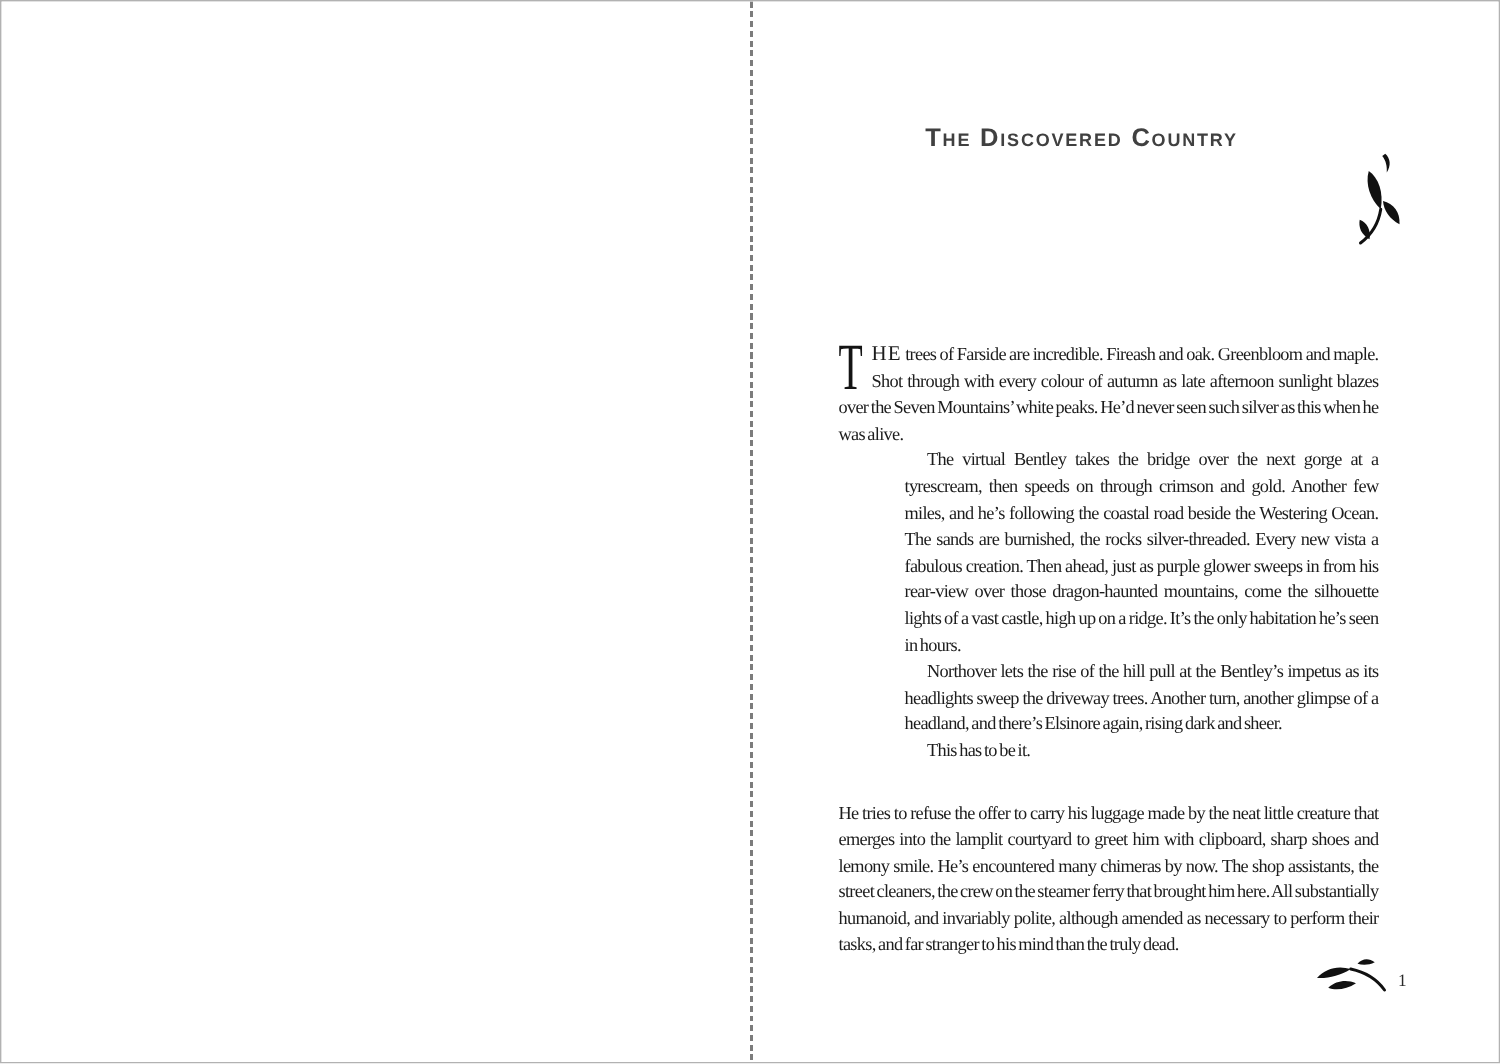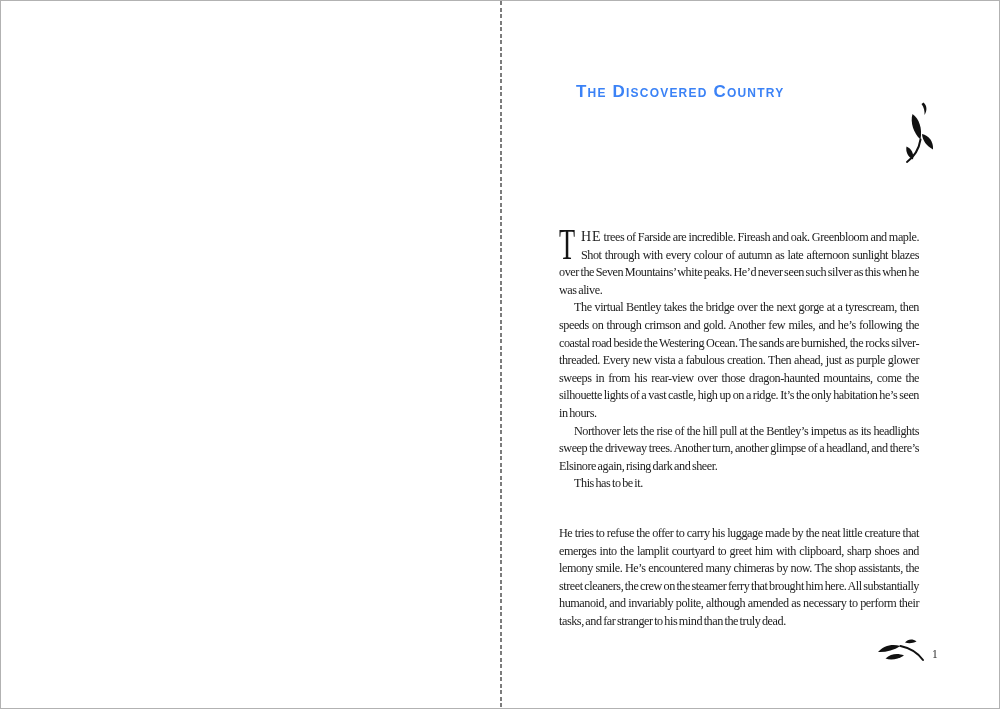--- a/index.html
+++ b/index.html
@@ -14,39 +14,39 @@
     color:#1c1c1c;
   }
   .page{position:absolute;top:0;height:100%;background:#ffffff;}
   .page.left{left:0;width:499px;}
   .page.right{left:501px;width:499px;}
   .fold-divider{
     position:absolute;left:499px;top:0;height:709px;width:2px;
     background:repeating-linear-gradient(to bottom,#7c7c7c 0px,#7c7c7c 4px,transparent 4px,transparent 6.5px);
   }
   .chapter-title{
-    position:absolute;left:575px;top:81px;width:360px;margin:0;
-    text-align:left;
+    position:absolute;left:540px;top:81px;width:360px;margin:0;
+    text-align:center;
     font-family:"Liberation Sans", sans-serif;
     font-variant:small-caps;
     font-size:17px;font-weight:600;
     letter-spacing:1.2px;
-    color:#3b82f6;
+    color:#404040;
     line-height:20px;
   }
   .header-ornament{position:absolute;left:899px;top:100px;}
   .body-text{
     position:absolute;left:558px;top:227px;width:360px;
     font-size:12.2px;line-height:17.6px;
     letter-spacing:-0.45px;word-spacing:-1px;
     text-align:justify;
   }
   .body-text p{margin:0;}
-  .body-text p.indent{text-indent:15px;}
-  .body-text p.section-start{margin-top:32px;}
+  .body-text p.indent{text-indent:15px;margin-left:44px;}
+  .body-text p.section-start{margin-top:24px;}
   .dropcap{
     float:left;display:block;
     font-size:44px;line-height:32px;height:32px;width:17px;
     margin:1px 5px 0 0;
     transform:scaleX(0.6);transform-origin:left top;
     letter-spacing:0;color:#141414;
   }
   .sc{
     font-size:14px;letter-spacing:0.8px;text-transform:uppercase;
   }

